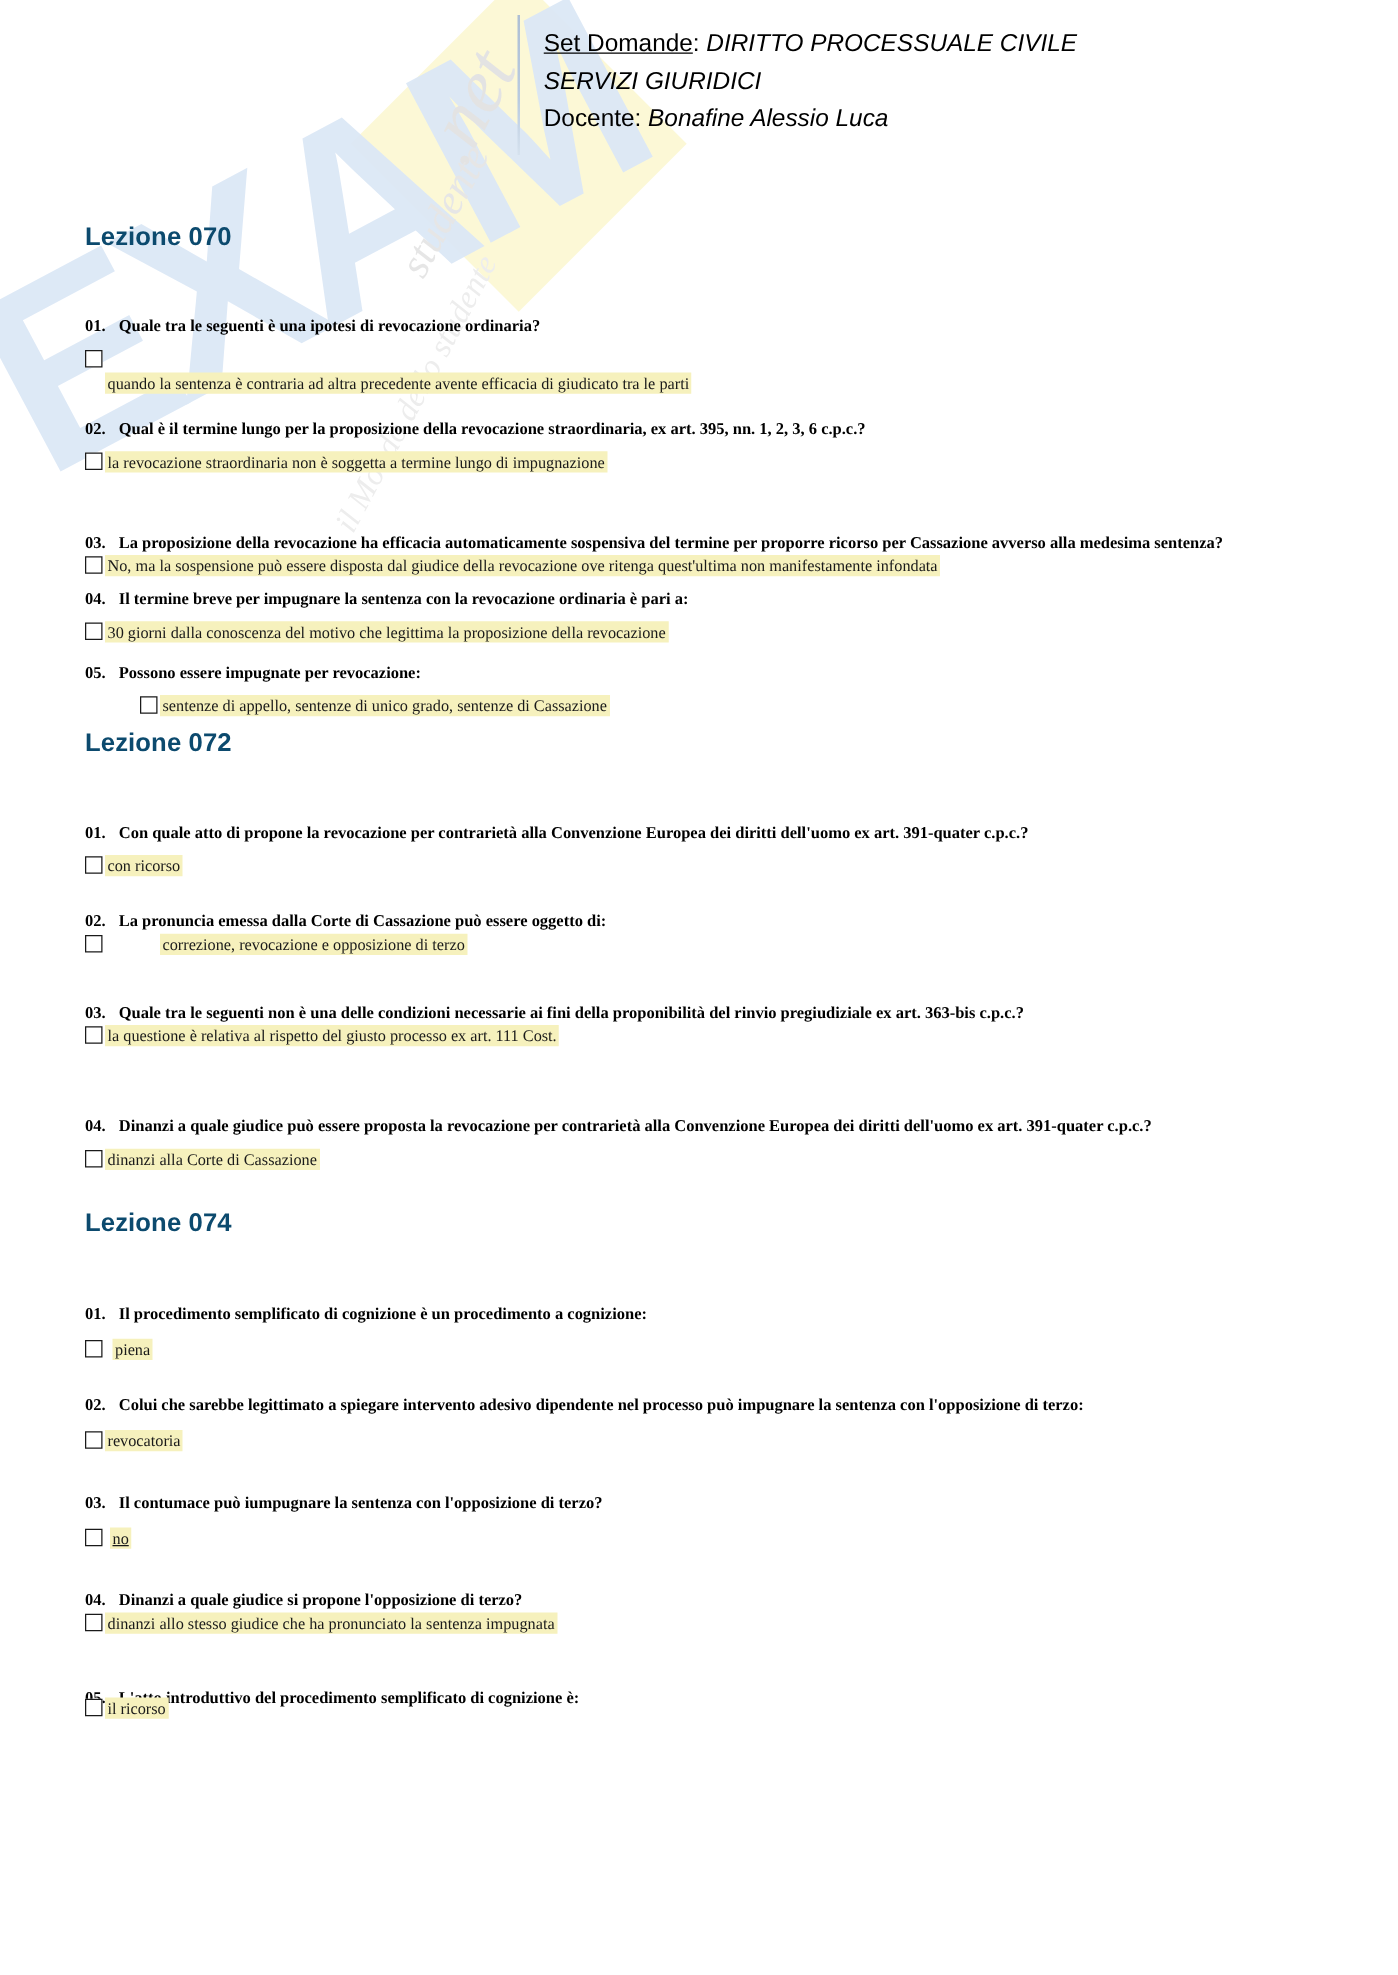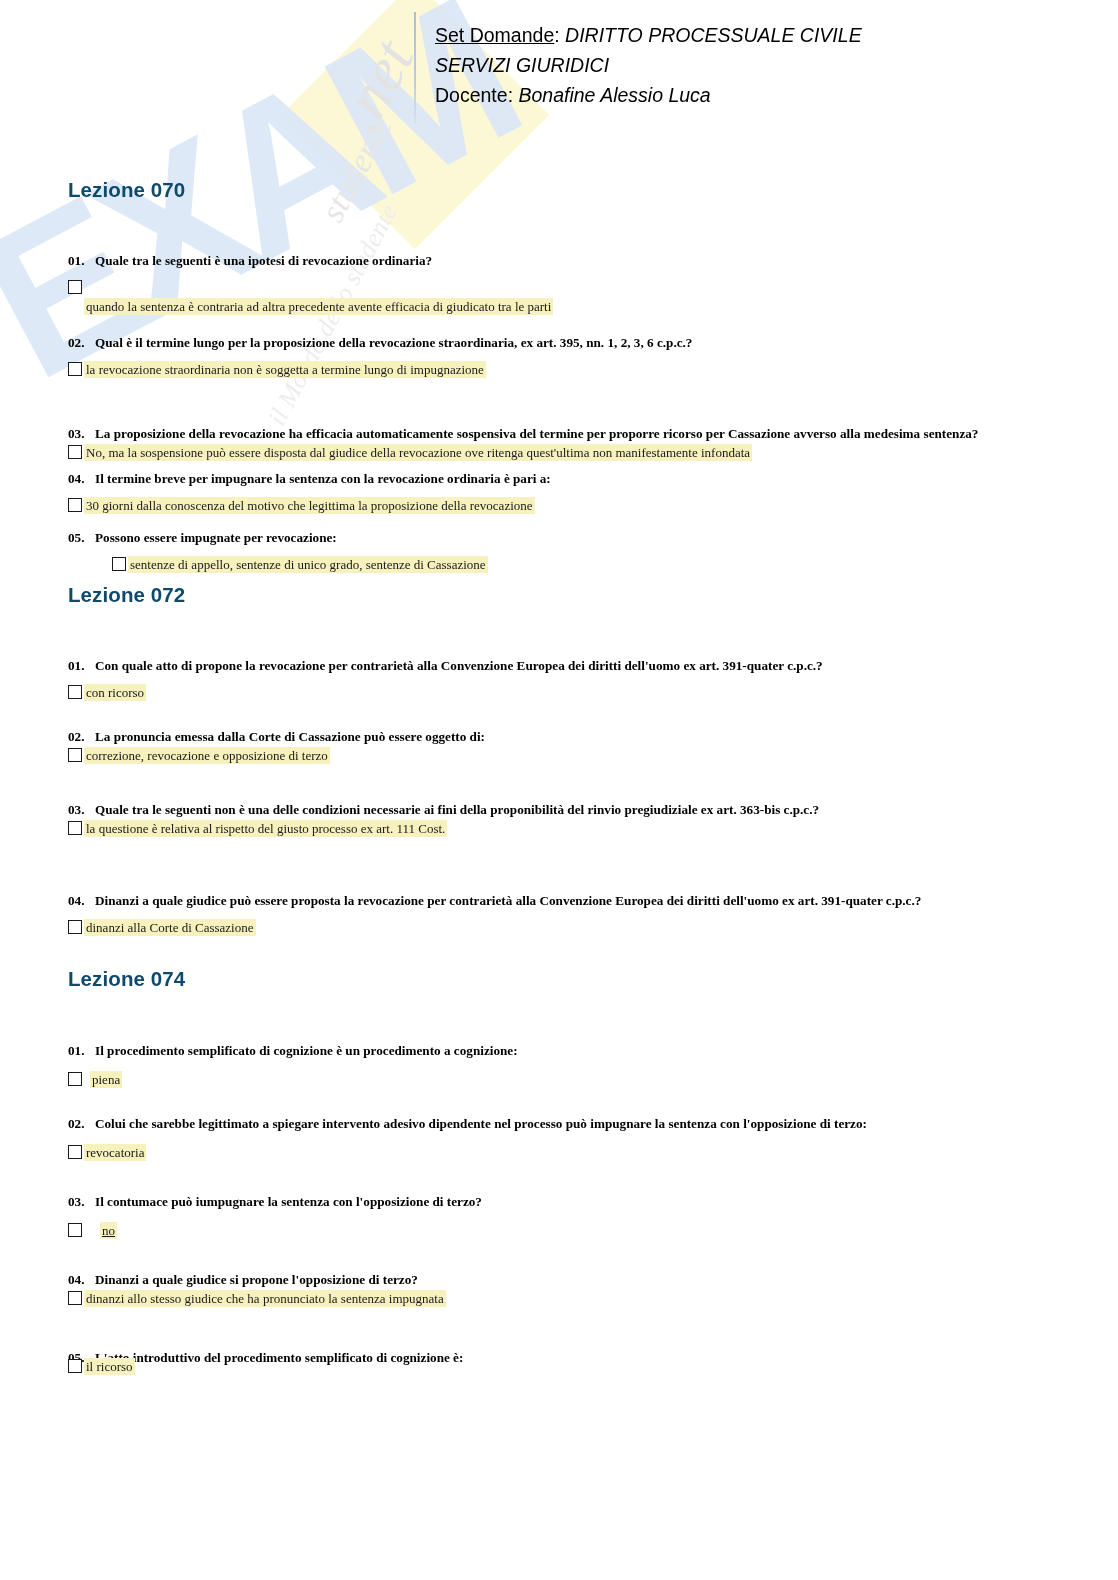--- a/index.html
+++ b/index.html
@@ -242,21 +242,21 @@
         <div style="position: relative; height: 420px;">
           <div class="q-block">
             <div class="q-text" style="position: absolute; left: 0px; top: 37px;"><span class="q-num">01.</span><span>Con quale atto di propone la revocazione per contrarietà alla Convenzione Europea dei diritti dell'uomo ex art. 391-quater c.p.c.?</span></div>
             <div class="answer-row" style="position: absolute; left: 0px; top: 63px;">
               <div class="checkbox"></div>
               <div class="answer-text" style="margin-left: 2px;">con ricorso</div>
             </div>
           </div>
           <div class="q-block">
             <div class="q-text" style="position: absolute; left: 0px; top: 108px;"><span class="q-num">02.</span><span>La pronuncia emessa dalla Corte di Cassazione può essere oggetto di:</span></div>
-            <div class="answer-row" style="position: absolute; left: 0px; top: 126px;">
+            <div class="answer-row" style="position: absolute; left: 0px; top: 126px; gap: 44px;">
               <div class="checkbox"></div>
               <div class="answer-text" style="margin-left: 2px;">correzione, revocazione e opposizione di terzo</div>
             </div>
           </div>
           <div class="q-block">
             <div class="q-text" style="position: absolute; left: 0px; top: 181px;"><span class="q-num">03.</span><span>Quale tra le seguenti non è una delle condizioni necessarie ai fini della proponibilità del rinvio pregiudiziale ex art. 363-bis c.p.c.?</span></div>
             <div class="answer-row" style="position: absolute; left: 0px; top: 199px;">
               <div class="checkbox"></div>
               <div class="answer-text" style="margin-left: 2px;">la questione è relativa al rispetto del giusto processo ex art. 111 Cost.</div>
             </div>
@@ -284,21 +284,21 @@
             <div class="q-text" style="position: absolute; left: 0px; top: 111px;"><span class="q-num">02.</span><span>Colui che sarebbe legittimato a spiegare intervento adesivo dipendente nel processo può impugnare la sentenza con l'opposizione di terzo:</span></div>
             <div class="answer-row" style="position: absolute; left: 0px; top: 139px;">
               <div class="checkbox"></div>
               <div class="answer-text" style="margin-left: 2px;">revocatoria</div>
             </div>
           </div>
           <div class="q-block">
             <div class="q-text" style="position: absolute; left: 0px; top: 189px;"><span class="q-num">03.</span><span>Il contumace può iumpugnare la sentenza con l'opposizione di terzo?</span></div>
             <div class="answer-row" style="position: absolute; left: 0px; top: 217px;">
               <div class="checkbox"></div>
-              <div class="answer-text" style="margin-left: 18px; text-decoration: underline;">no</div>
+              <div class="answer-text" style="margin-left: 6px; text-decoration: underline;">no</div>
             </div>
           </div>
           <div class="q-block">
             <div class="q-text" style="position: absolute; left: 0px; top: 267px;"><span class="q-num">04.</span><span>Dinanzi a quale giudice si propone l'opposizione di terzo?</span></div>
             <div class="answer-row" style="position: absolute; left: 0px; top: 285px;">
               <div class="checkbox"></div>
               <div class="answer-text" style="margin-left: 2px;">dinanzi allo stesso giudice che ha pronunciato la sentenza impugnata</div>
             </div>
           </div>
           <div class="q-block">

